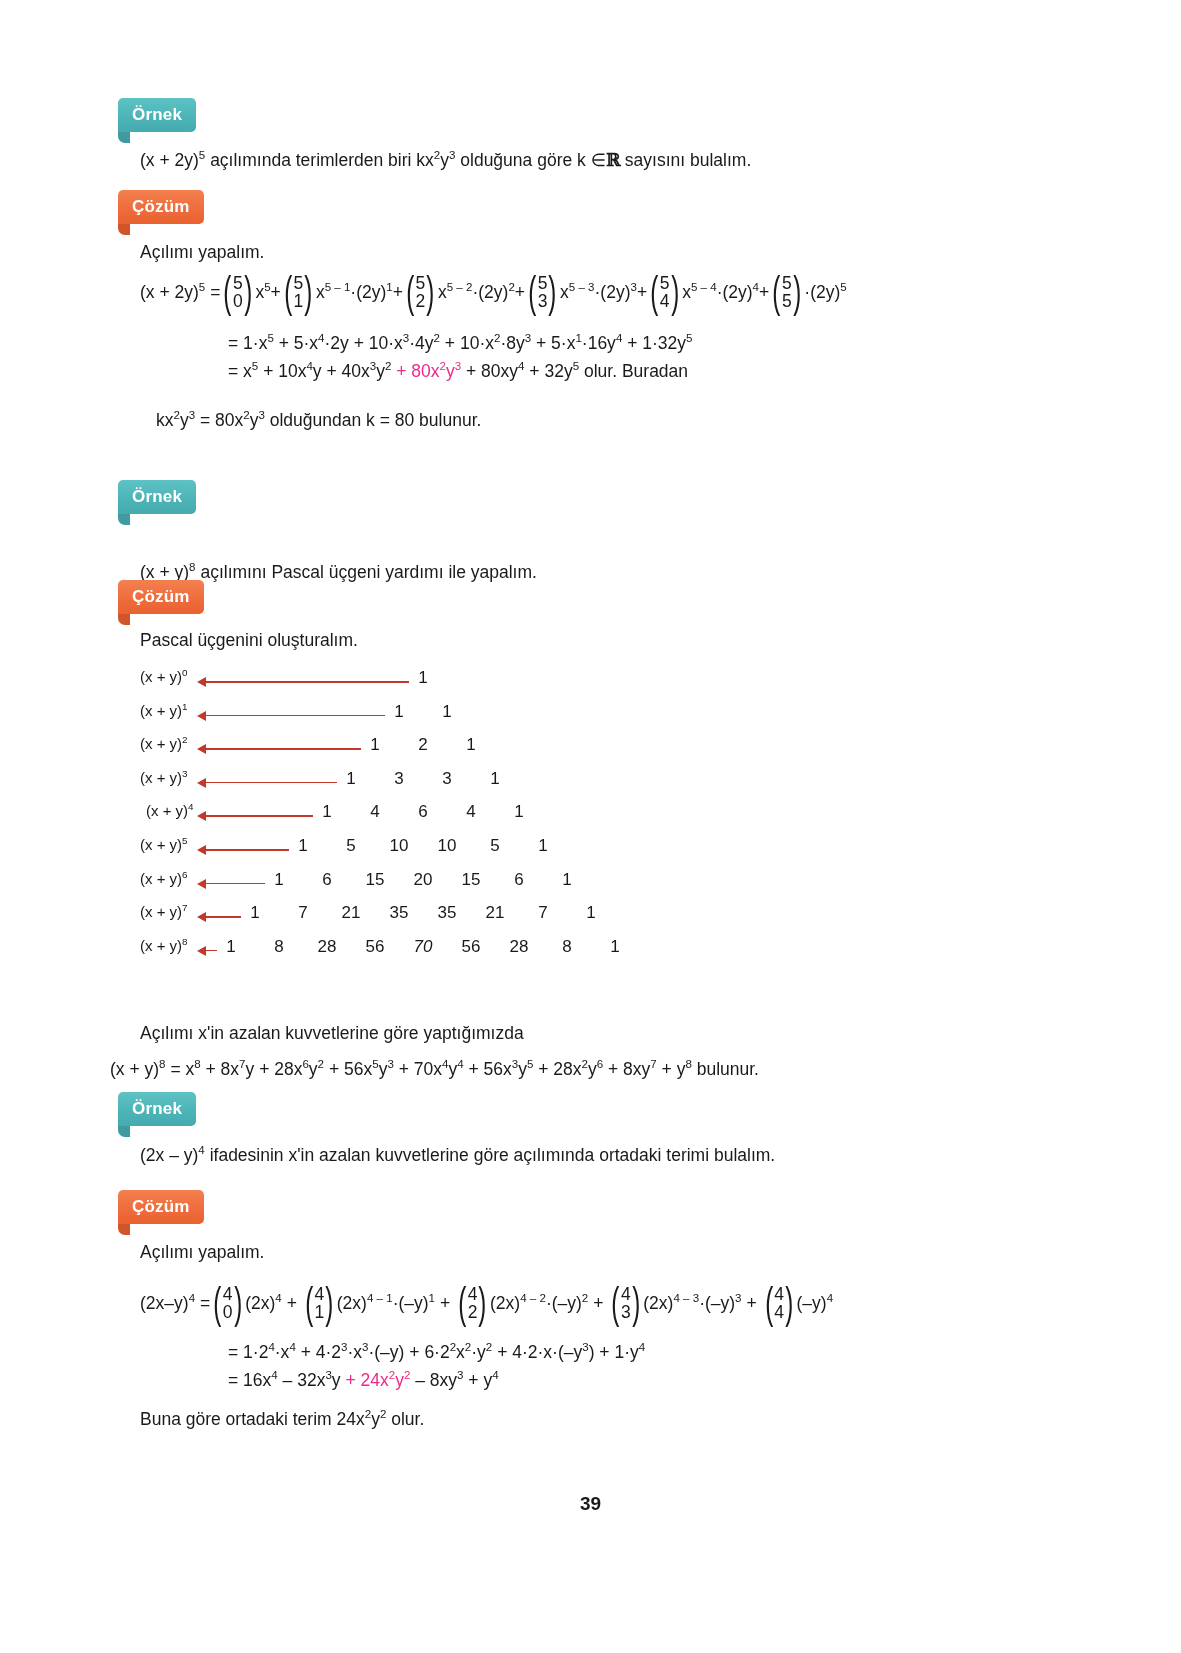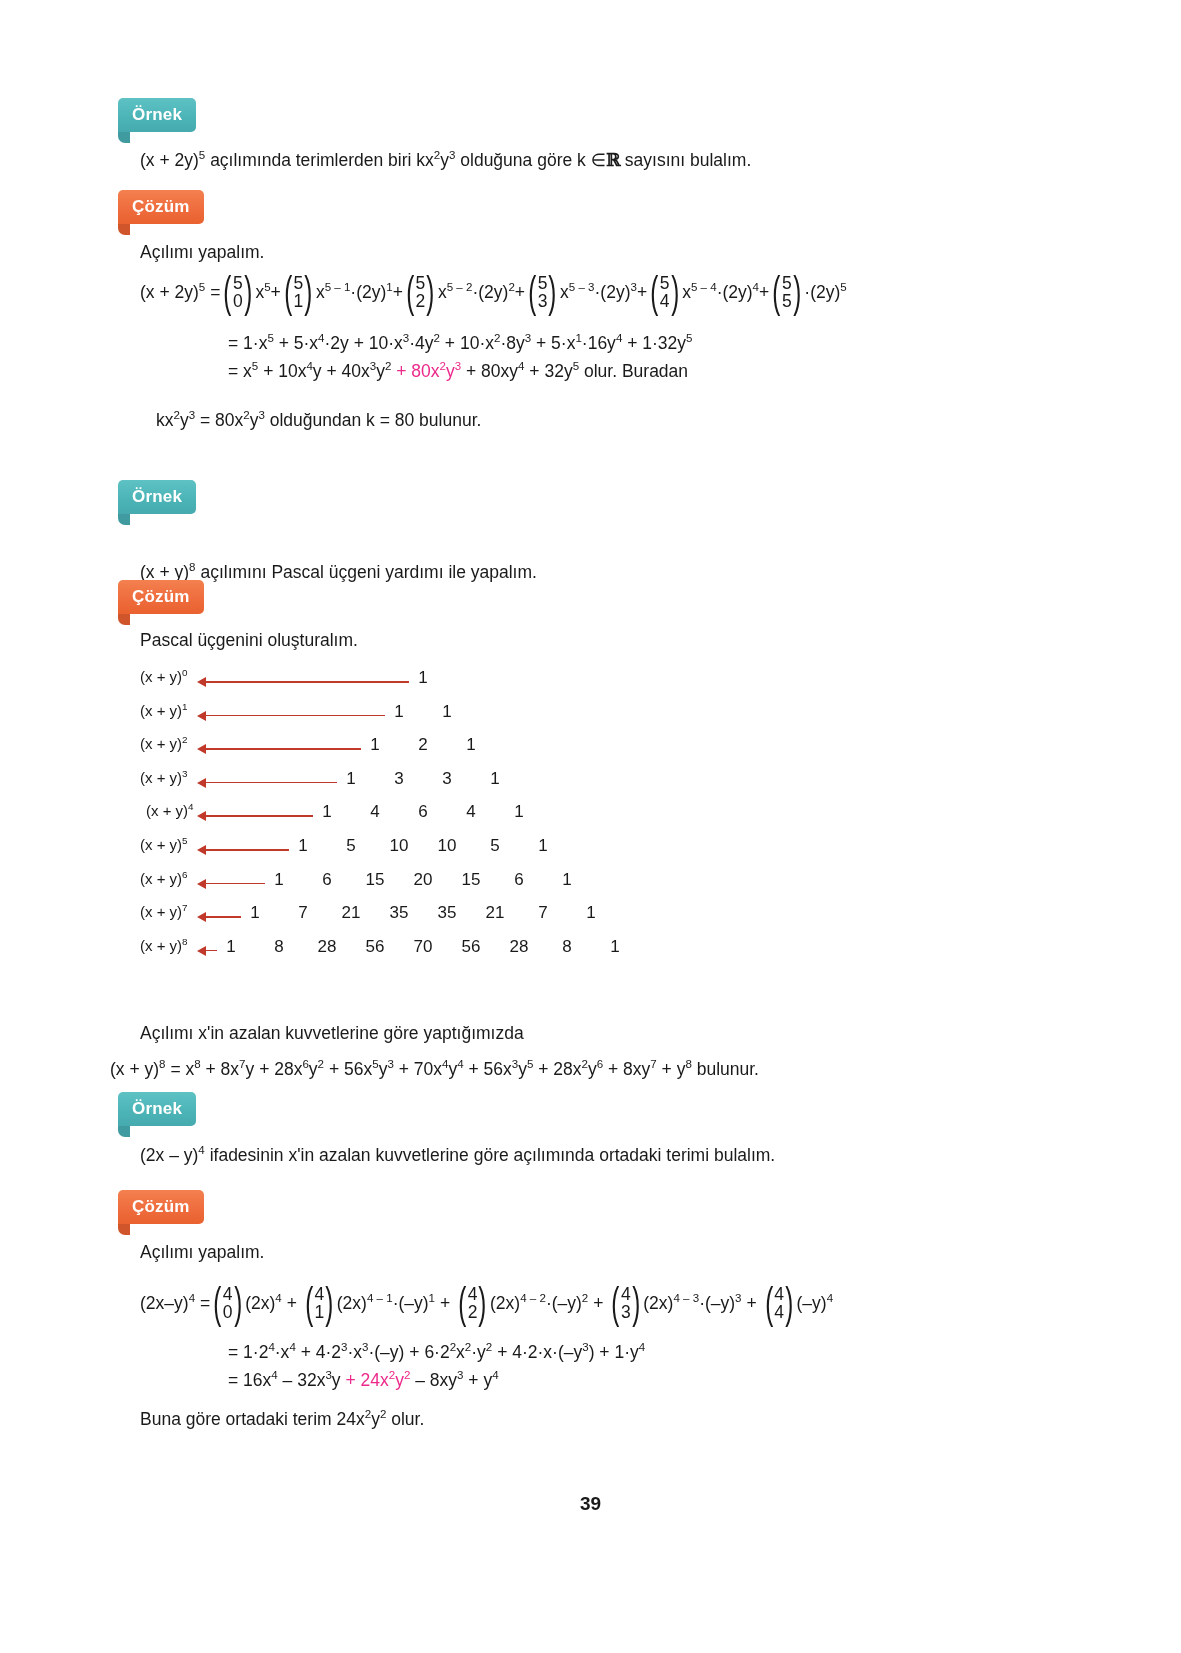--- a/index.html
+++ b/index.html
@@ -339,21 +339,21 @@
       <div class="pascal-row" style="left: 0px; top: 936.8px;">
         <span class="pascal-label" style="left: 140px;"><span>(x + y)</span><sup>8</sup></span>
         <span class="pascal-arrow" style="left: 197px; width: 20px;">
           <span class="head"></span>
           <span class="shaft"></span>
         </span>
         <span class="pascal-num" style="left: 231px;">1</span>
         <span class="pascal-num" style="left: 279px;">8</span>
         <span class="pascal-num" style="left: 327px;">28</span>
         <span class="pascal-num" style="left: 375px;">56</span>
-        <span class="pascal-num" style="left: 423px;">70</span>
+        <span class="pascal-num" style="left: 423px; font-style: italic;">70</span>
         <span class="pascal-num" style="left: 471px;">56</span>
         <span class="pascal-num" style="left: 519px;">28</span>
         <span class="pascal-num" style="left: 567px;">8</span>
         <span class="pascal-num" style="left: 615px;">1</span>
       </div>
     </div>
 
   <div class="txt" style="left:140px; top:1021px;">Açılımı x'in azalan kuvvetlerine göre yaptığımızda</div>
 
   <div class="math" style="left:110px; top:1058px;">

